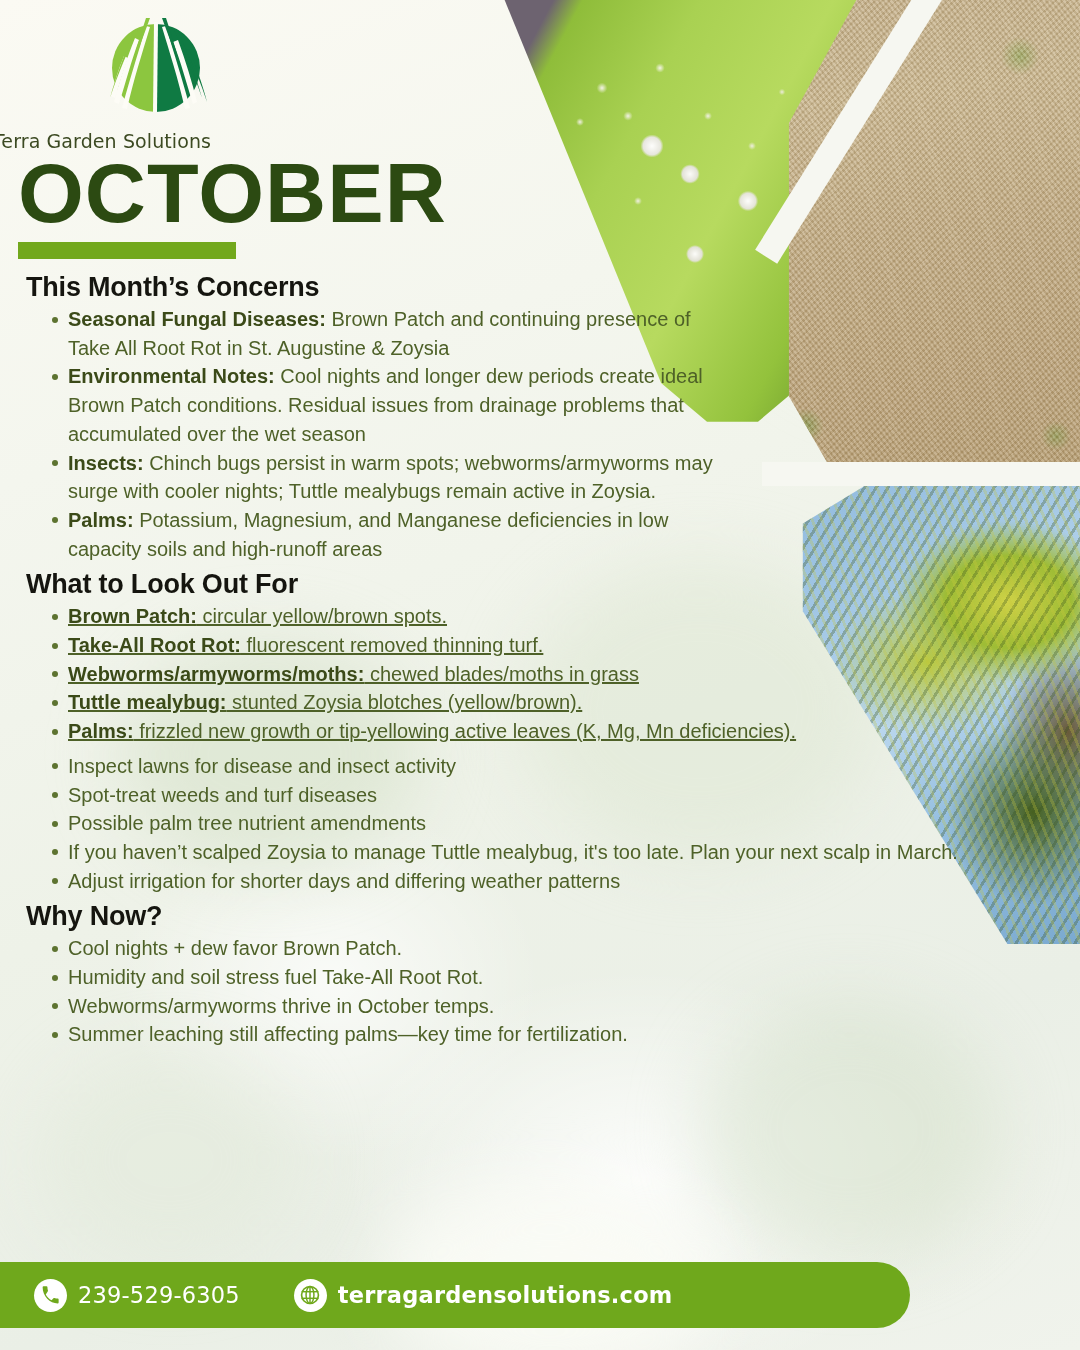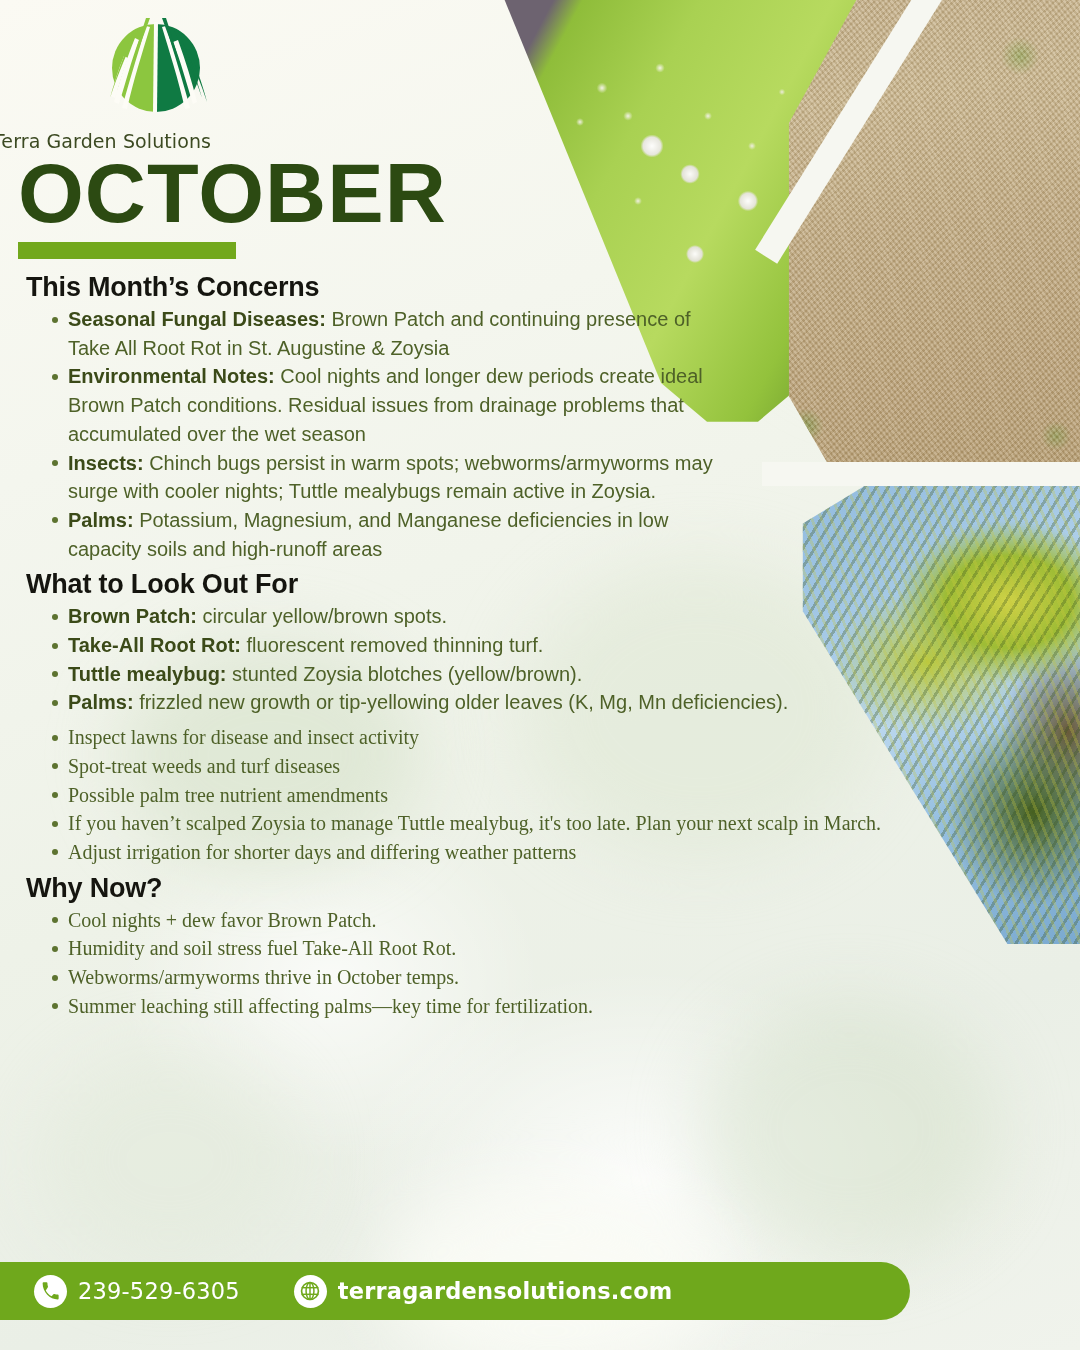--- a/index.html
+++ b/index.html
@@ -131,27 +131,27 @@
   }
   ul.bullets li::before{
     content:"";
     position:absolute; left:26px; top:11.5px;
     width:6px; height:6px; border-radius:50%;
     background:#5d7330;
   }
   ul.bullets li b{ color:#3b4a18; font-weight:700; }
   
   .w-narrow li{ max-width:700px; }
-  .w-mid li{ max-width:800px; }
-  .w-wide li{ max-width:1015px;font-family:Liberation Serif, serif; }
+  .w-mid li{ max-width:800px;text-decoration:underline; }
+  .w-wide li{ max-width:1015px; }
 
   
   .footer{
     position:absolute; left:0; top:1262px;
-    width:910px; height:58px;
+    width:910px; height:66px;
     background:#6fa81c;
     border-radius:0 33px 33px 0;
     display:flex; align-items:center;
     z-index:7;
   }
   .f-item{ display:flex; align-items:center; }
   .f-phone{ margin-left:34px; }
   .f-web{ margin-left:54px;font-weight:bold; }
   .f-ico{
     width:33px; height:33px; border-radius:50%;
@@ -235,22 +235,23 @@
         <li><b>Insects:</b><span> Chinch bugs persist in warm spots; webworms/armyworms may surge with cooler nights; Tuttle mealybugs remain active in Zoysia.</span></li>
         <li><b>Palms:</b><span> Potassium, Magnesium, and Manganese deficiencies in low capacity soils and high-runoff areas</span></li>
       </ul>
     </div>
 
     <div class="section">
       <div class="sec-title">What to Look Out For</div>
       <ul class="bullets w-mid">
         <li><b>Brown Patch:</b><span> circular yellow/brown spots.</span></li>
         <li><b>Take-All Root Rot:</b><span> fluorescent removed thinning turf.</span></li>
+        <li><b>Webworms/armyworms/moths:</b><span> chewed blades/moths in grass</span></li>
         <li><b>Tuttle mealybug:</b><span> stunted Zoysia blotches (yellow/brown).</span></li>
-        <li><b>Palms:</b><span> frizzled new growth or tip-yellowing older leaves (K, Mg, Mn deficiencies).</span></li>
+        <li><b>Palms:</b><span> frizzled new growth or tip-yellowing active leaves (K, Mg, Mn deficiencies).</span></li>
       </ul>
     </div>
 
     <div class="section">
       <ul class="bullets w-wide">
         <li><span>Inspect lawns for disease and insect activity</span></li>
         <li><span>Spot-treat weeds and turf diseases</span></li>
         <li><span>Possible palm tree nutrient amendments</span></li>
         <li><span>If you haven’t scalped Zoysia to manage Tuttle mealybug, it's too late. Plan your next scalp in March.</span></li>
         <li><span>Adjust irrigation for shorter days and differing weather patterns</span></li>

